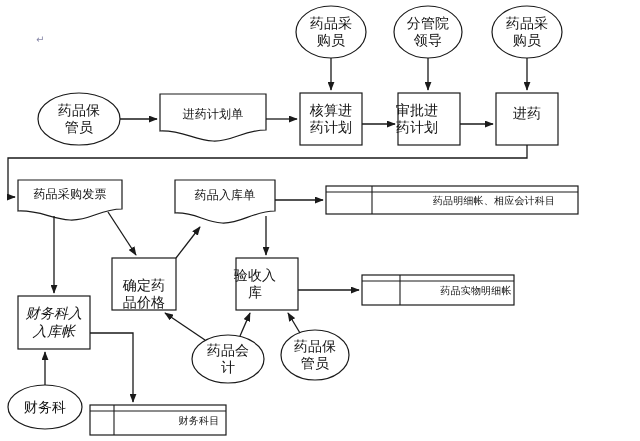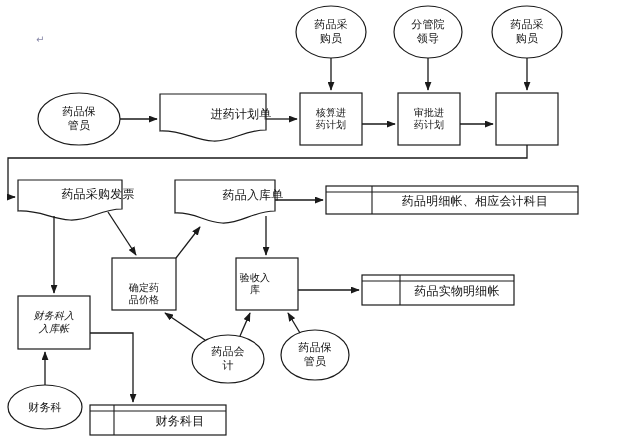--- a/index.html
+++ b/index.html
@@ -37,36 +37,36 @@
     stroke-width: 1.1;
     fill: none;
   }
   .lbl {
     position: absolute;
     display: flex;
     align-items: center;
     justify-content: center;
     text-align: center;
     color: #111111;
-    font-size: 10px;
+    font-size: 14px;
     line-height: 1.25;
     letter-spacing: 0.2px;
     white-space: pre-line;
     pointer-events: none;
   }
   .lbl.store {
     justify-content: center;
-    font-size: 12px;
+    font-size: 10px;
+    padding-left: 19px;
   }
   .lbl.doc {
     font-size: 12px;
-    padding-left: 28px;
   }
   .lbl.ellipse {
-    font-size: 11px;
+    font-size: 14px;
   }
   .stray-mark {
     position: absolute;
     color: #8888a8;
     font-size: 10px;
     font-family: "DejaVu Sans", "Liberation Sans", sans-serif;
   }
 </style>
 </head>
 <body>
@@ -176,26 +176,27 @@
 
   <div class="lbl ellipse" style="left:296px; top:6px; width:70px; height:52px;">药品采
 购员</div>
 
   <div class="lbl" style="left:300px; top:93px; width:62px; height:52px;">核算进
 药计划</div>
 
   <div class="lbl ellipse" style="left:394px; top:6px; width:68px; height:52px;text-align:center;">分管院
 领导</div>
 
-  <div class="lbl" style="left:398px; top:93px; width:62px; height:52px;">审批进
+  <div class="lbl" style="left:386px; top:93px; width:62px; height:52px;">审批进
 药计划</div>
 
   <div class="lbl ellipse" style="left:492px; top:6px; width:70px; height:52px;">药品采
 购员</div>
 
+  <div class="lbl" style="left:496px; top:93px; width:62px; height:42px;">进药</div>
 
   <div class="lbl doc" style="left:18px; top:180px; width:104px; height:28px;">药品采购发票</div>
 
   <div class="lbl doc" style="left:175px; top:180px; width:100px; height:30px;">药品入库单</div>
 
   <div class="lbl store" style="left:372px; top:188px; width:206px; height:26px;">药品明细帐、相应会计科目</div>
 
   <div class="lbl" style="left:112px; top:268px; width:64px; height:52px;">确定药
 品价格</div>
 

